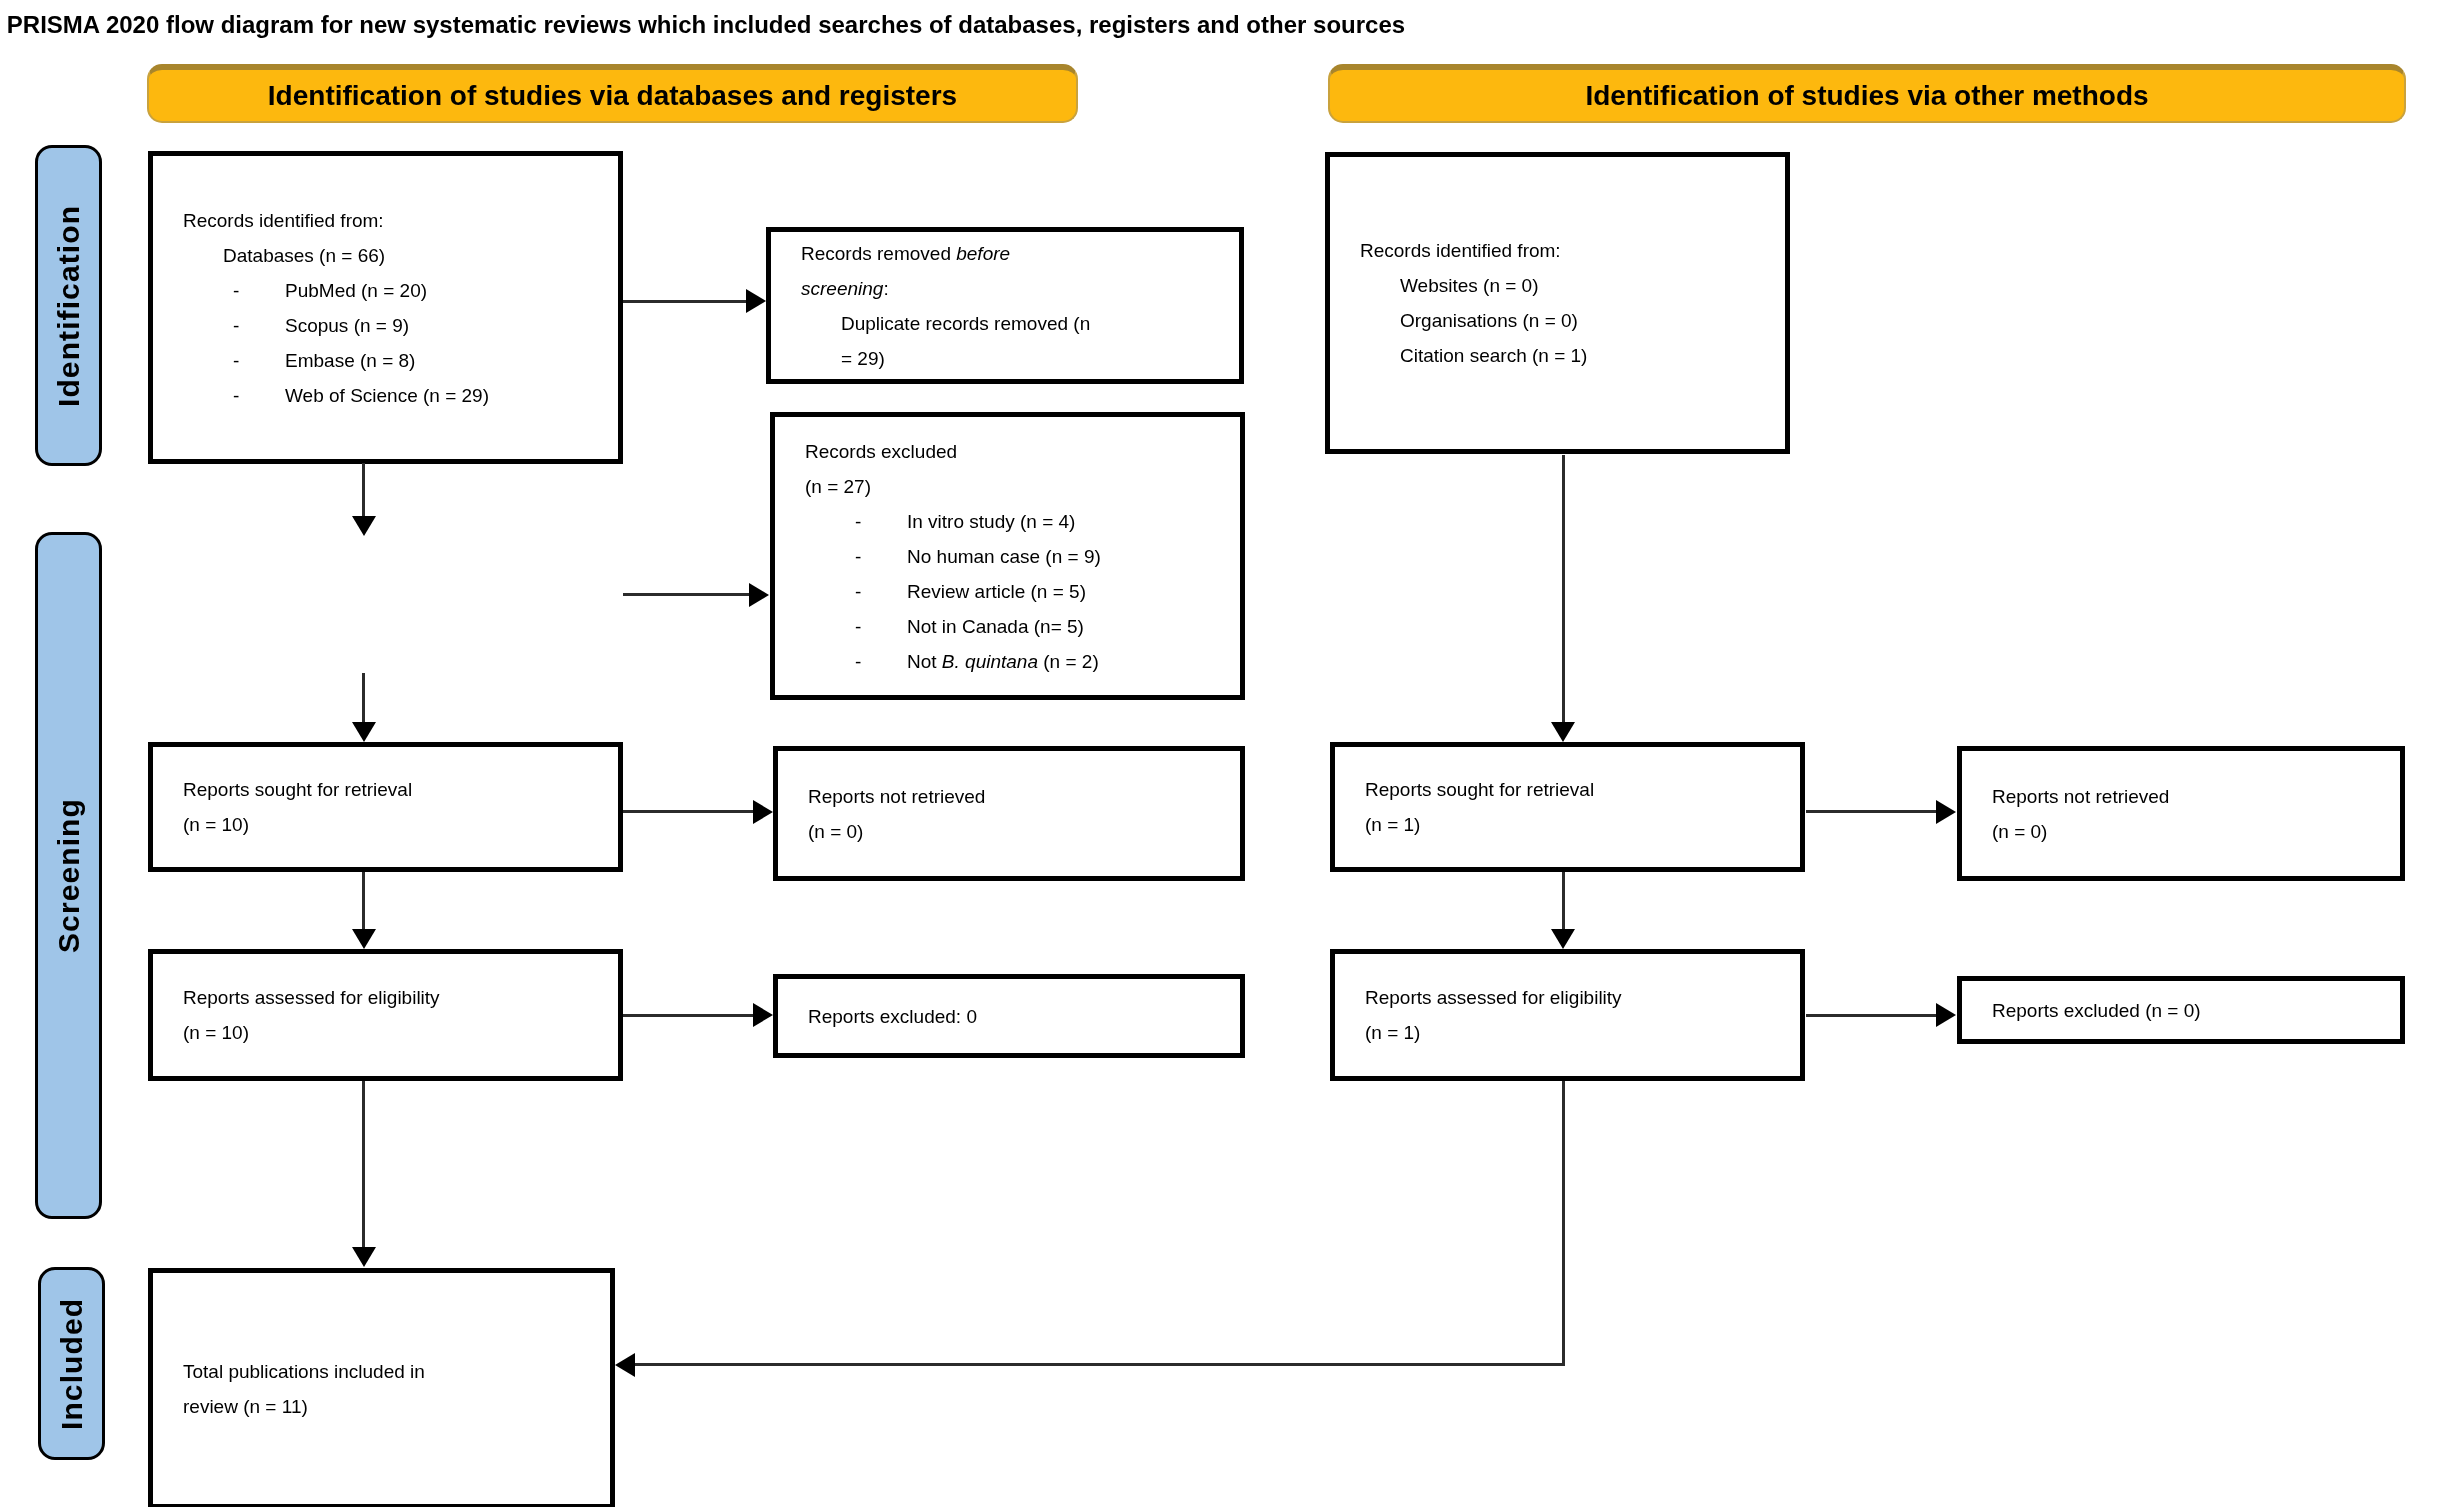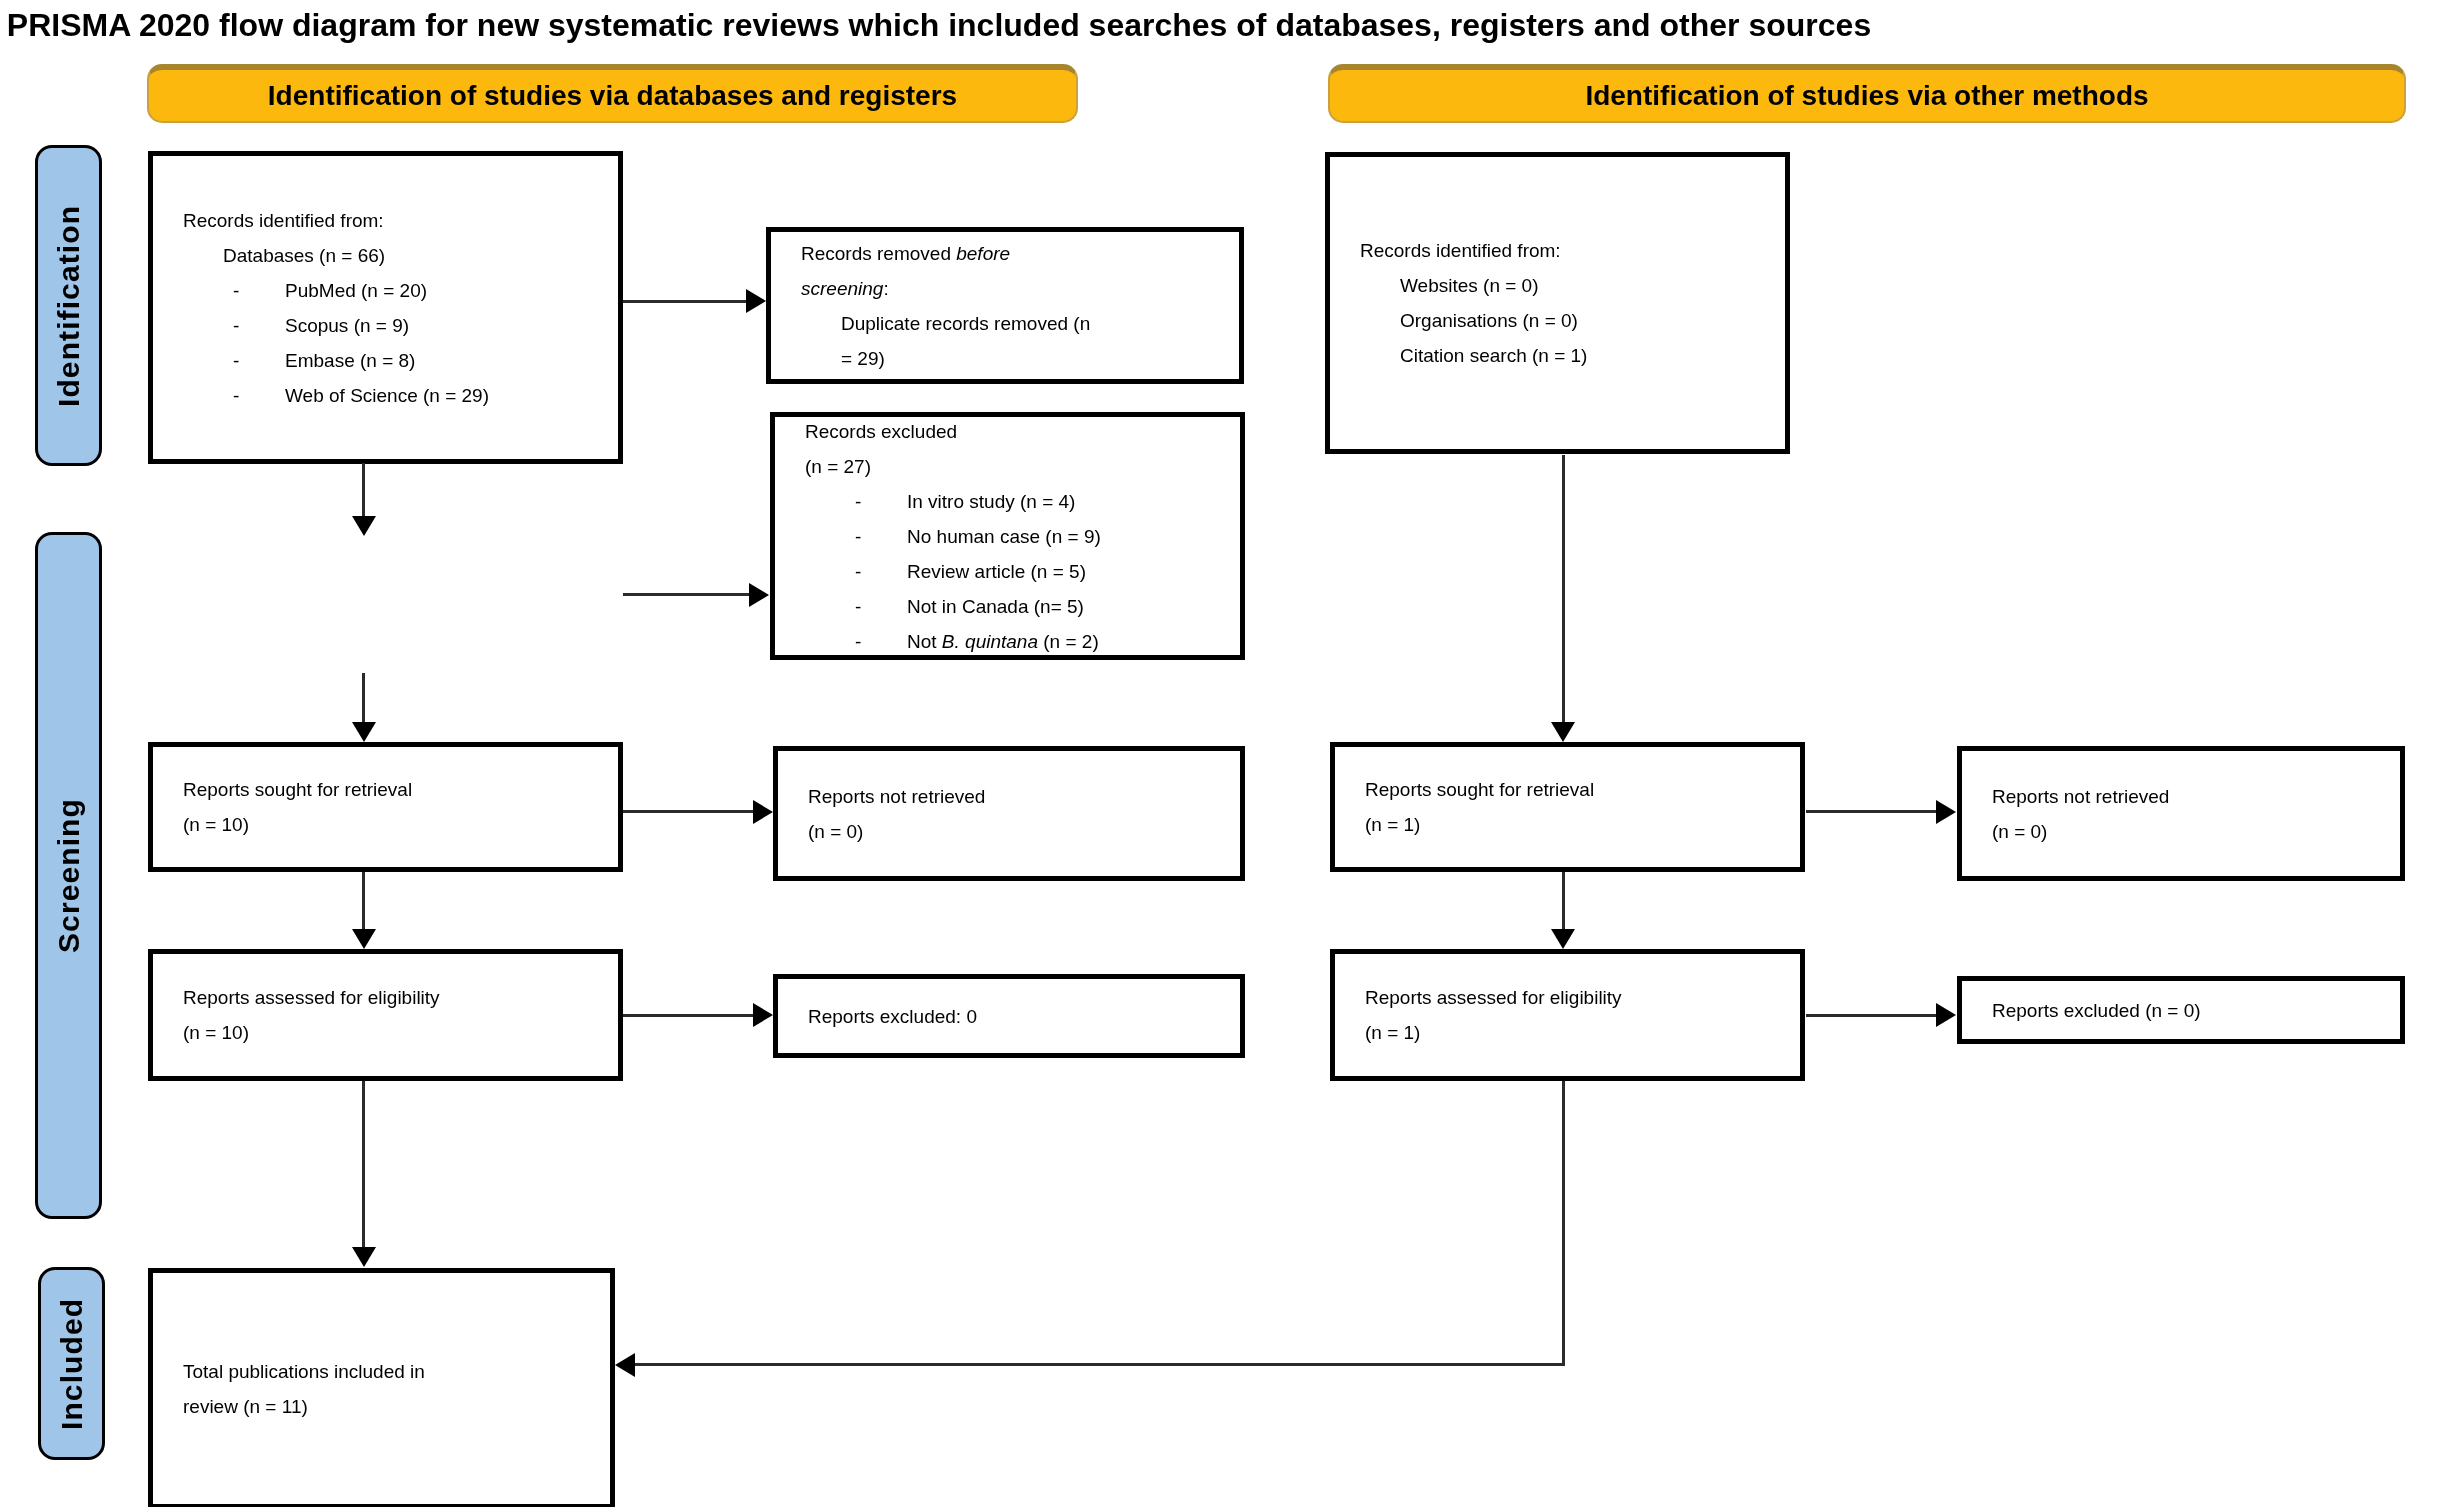--- a/index.html
+++ b/index.html
@@ -6,21 +6,21 @@
   .page{
     position:relative;
     width:2438px;height:1507px;
     background:#ffffff;
     font-family:"Liberation Sans", sans-serif;
     color:#000;
     overflow:hidden;
   }
   .title{
     position:absolute;left:6.8px;top:5.7px;width:1933px;
-    font-size:32px;font-weight:bold;line-height:38px;
+    font-size:24px;font-weight:bold;line-height:38px;
   }
   .banner{
     position:absolute;height:59px;
     background:#fdb80e;
     border:2.8px solid #c9a23d;
     border-top:6.8px solid #a8852c;
     border-radius:15px;
     display:flex;align-items:center;justify-content:center;
     font-size:28px;font-weight:bold;
     box-sizing:border-box;
@@ -96,21 +96,21 @@
       </div>
     </div>
 
   <div class="box" style="left:766px;top:227px;width:478px;height:157px;">
       <div class="line"><span><span>Records removed </span><i>before</i></span></div>
       <div class="line"><span><i>screening</i><span>:</span></span></div>
       <div class="line l1"><span><span>Duplicate records removed (n</span></span></div>
       <div class="line l1"><span><span>= 29)</span></span></div>
     </div>
 
-  <div class="box" style="left:770px;top:412px;width:475px;height:248px;">
+  <div class="box" style="left:770px;top:412px;width:475px;height:288px;">
       <div class="line"><span><span>Records excluded</span></span></div>
       <div class="line"><span><span>(n = 27)</span></span></div>
       <div class="line dash">
         <span class="dash-mark">-</span>
         <span><span>In vitro study (n = 4)</span></span>
       </div>
       <div class="line dash">
         <span class="dash-mark">-</span>
         <span><span>No human case (n = 9)</span></span>
       </div>

